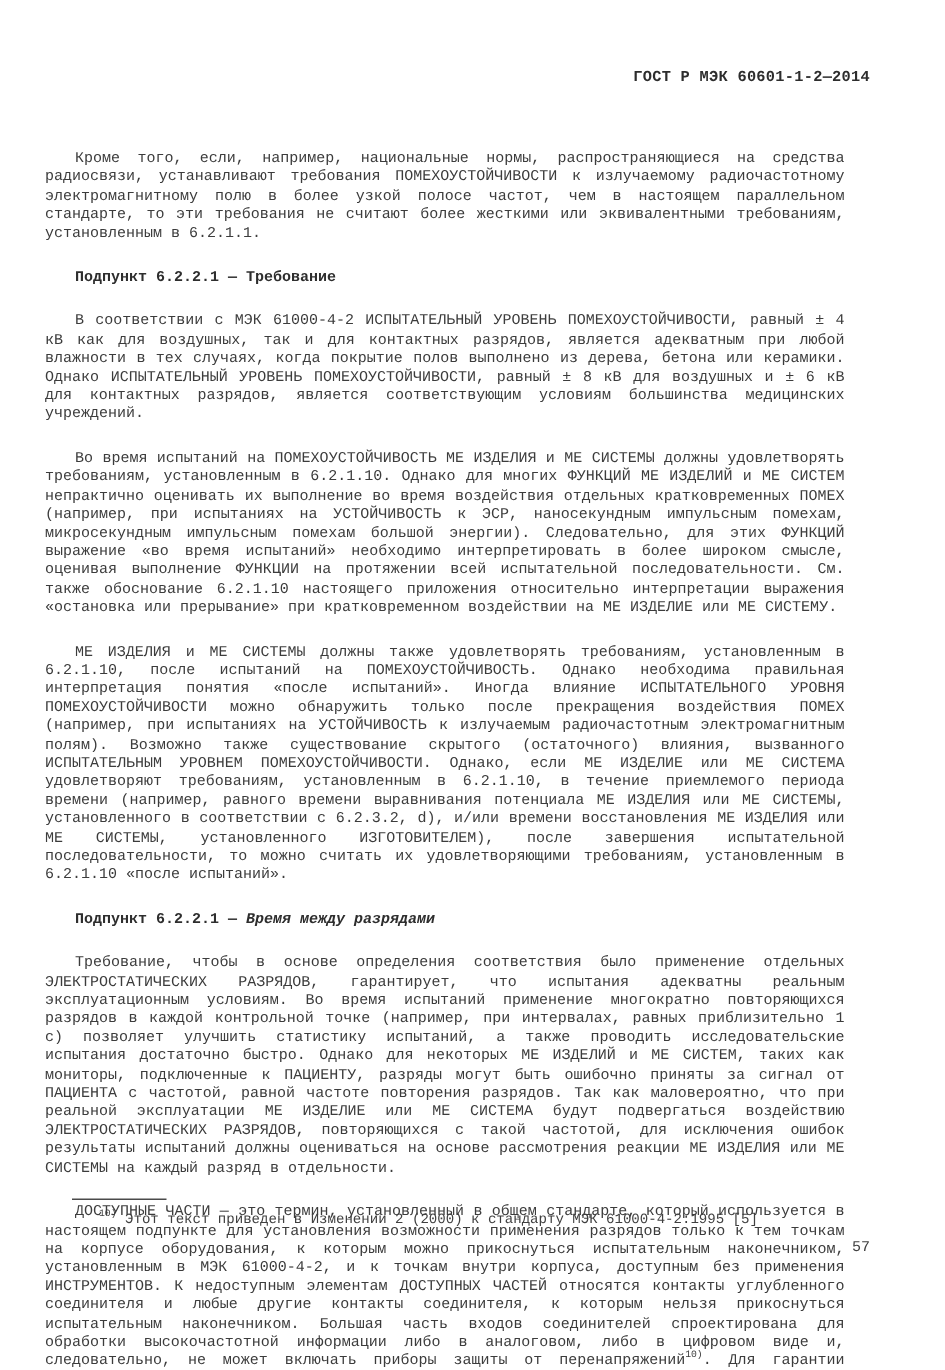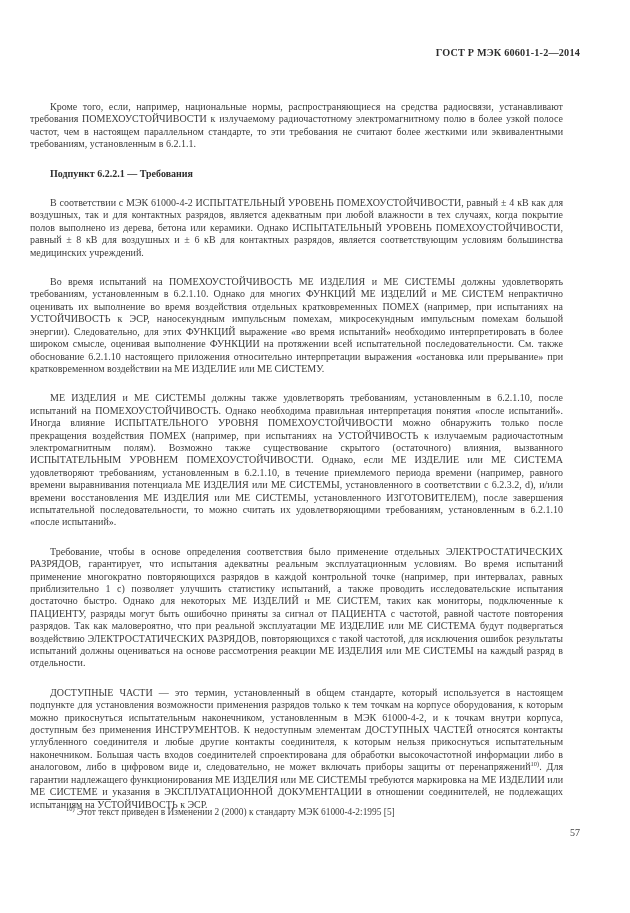--- a/index.html
+++ b/index.html
@@ -6,21 +6,21 @@
     margin: 0;
     padding: 0;
     background: #ffffff;
   }
   .page {
     position: relative;
     width: 630px;
     height: 913px;
     background: #ffffff;
     overflow: hidden;
-    font-family: Liberation Serif, serif;
+    font-family: Liberation Mono, monospace;
     color: #3c3c3c;
   }
   .header {
     position: absolute;
     top: 47px;
     left: 13px;
     width: 567px;
     text-align: right;
     font-size: 10.2px;
     font-weight: bold;
@@ -90,28 +90,29 @@
 
 <div class="page">
 
   <div class="header">ГОСТ Р МЭК 60601-1-2—2014</div>
 
   <div class="content">
 
     <p class="body">Кроме того, если, например, национальные нормы, распространяющиеся на средства радиосвязи, устанавливают требования ПОМЕХОУСТОЙЧИВОСТИ к излучаемому радиочастотному электромагнитному полю в более узкой полосе частот, чем в настоящем параллельном стандарте, то эти требования не считают более жесткими или эквивалентными требованиям, установленным в 6.2.1.1.</p>
 
 
-    <p class="heading"><span>Подпункт 6.2.2.1 — </span><span>Требования</span></p>
+    <p class="heading"><span>Подпункт 6.2.2.1 — </span><span>Требование</span></p>
 
     <p class="body">В соответствии с МЭК 61000-4-2 ИСПЫТАТЕЛЬНЫЙ УРОВЕНЬ ПОМЕХОУСТОЙЧИВОСТИ, равный ± 4 кВ как для воздушных, так и для контактных разрядов, является адекватным при любой влажности в тех случаях, когда покрытие полов выполнено из дерева, бетона или керамики. Однако ИСПЫТАТЕЛЬНЫЙ УРОВЕНЬ ПОМЕХОУСТОЙЧИВОСТИ, равный ± 8 кВ для воздушных и ± 6 кВ для контактных разрядов,  является соответствующим условиям большинства медицинских учреждений.</p>
 
     <p class="body">Во время испытаний на ПОМЕХОУСТОЙЧИВОСТЬ МЕ ИЗДЕЛИЯ и МЕ СИСТЕМЫ должны удовлетворять требованиям, установленным в 6.2.1.10. Однако для многих  ФУНКЦИЙ  МЕ ИЗДЕЛИЙ и МЕ СИСТЕМ непрактично оценивать их выполнение во время воздействия отдельных кратковременных ПОМЕХ (например, при испытаниях на УСТОЙЧИВОСТЬ к ЭСР, наносекундным импульсным помехам, микросекундным импульсным помехам большой энергии). Следовательно,  для этих ФУНКЦИЙ  выражение «во время испытаний» необходимо интерпретировать в более широком смысле, оценивая выполнение ФУНКЦИИ на протяжении всей испытательной последовательности. См. также обоснование  6.2.1.10 настоящего приложения относительно интерпретации выражения «остановка или прерывание» при кратковременном воздействии на МЕ ИЗДЕЛИЕ или МЕ  СИСТЕМУ.</p>
 
     <p class="body">МЕ ИЗДЕЛИЯ и МЕ СИСТЕМЫ должны также удовлетворять требованиям, установленным в 6.2.1.10, после испытаний на ПОМЕХОУСТОЙЧИВОСТЬ. Однако необходима правильная интерпретация понятия «после испытаний». Иногда влияние ИСПЫТАТЕЛЬНОГО УРОВНЯ ПОМЕХОУСТОЙЧИВОСТИ можно обнаружить только после прекращения воздействия ПОМЕХ (например, при испытаниях на УСТОЙЧИВОСТЬ к излучаемым радиочастотным электромагнитным полям). Возможно также существование скрытого (остаточного) влияния, вызванного ИСПЫТАТЕЛЬНЫМ УРОВНЕМ ПОМЕХОУСТОЙЧИВОСТИ. Однако, если МЕ ИЗДЕЛИЕ или МЕ СИСТЕМА удовлетворяют требованиям, установленным в 6.2.1.10, в течение приемлемого периода времени (например, равного времени выравнивания потенциала МЕ ИЗДЕЛИЯ или МЕ СИСТЕМЫ, установленного в соответствии с 6.2.3.2, d), и/или времени восстановления МЕ ИЗДЕЛИЯ или МЕ СИСТЕМЫ, установленного ИЗГОТОВИТЕЛЕМ), после завершения испытательной последовательности, то можно считать их удовлетворяющими требованиям, установленным в 6.2.1.10  «после испытаний».</p>
 
+    <p class="heading"><span>Подпункт 6.2.2.1 — </span><span class="ht-italic">Время между разрядами</span></p>
 
     <p class="body">Требование, чтобы в основе определения соответствия было применение отдельных ЭЛЕКТРОСТАТИЧЕСКИХ РАЗРЯДОВ, гарантирует, что испытания адекватны реальным эксплуатационным условиям. Во время испытаний применение многократно повторяющихся разрядов в каждой контрольной точке (например, при интервалах, равных приблизительно 1 с) позволяет улучшить статистику испытаний, а также проводить исследовательские испытания достаточно быстро. Однако для некоторых МЕ ИЗДЕЛИЙ и МЕ СИСТЕМ, таких как мониторы, подключенные к ПАЦИЕНТУ, разряды могут быть ошибочно приняты за сигнал от ПАЦИЕНТА с частотой, равной частоте повторения разрядов. Так как маловероятно, что при реальной эксплуатации МЕ ИЗДЕЛИЕ или МЕ СИСТЕМА будут подвергаться воздействию ЭЛЕКТРОСТАТИЧЕСКИХ РАЗРЯДОВ, повторяющихся с такой частотой, для исключения ошибок результаты испытаний должны оцениваться на основе рассмотрения реакции МЕ ИЗДЕЛИЯ или МЕ СИСТЕМЫ на каждый разряд в отдельности.</p>
 
 
     <p class="body"><span>ДОСТУПНЫЕ ЧАСТИ — это термин, установленный в общем стандарте, который используется в настоящем подпункте для установления возможности применения разрядов только к тем точкам на корпусе оборудования, к которым можно прикоснуться испытательным наконечником, установленным в МЭК 61000-4-2, и к точкам внутри корпуса, доступным без применения ИНСТРУМЕНТОВ. К недоступным элементам ДОСТУПНЫХ ЧАСТЕЙ относятся контакты углубленного соединителя и любые другие контакты соединителя, к которым нельзя прикоснуться испытательным наконечником. Большая часть входов соединителей спроектирована для обработки высокочастотной информации либо в аналоговом, либо в цифровом виде и, следовательно, не может включать приборы защиты от перенапряжений</span><sup class="supref">10)</sup><span>. Для гарантии надлежащего функционирования МЕ ИЗДЕЛИЯ или МЕ СИСТЕМЫ требуются маркировка на МЕ ИЗДЕЛИИ или МЕ СИСТЕМЕ и указания в ЭКСПЛУАТАЦИОННОЙ ДОКУМЕНТАЦИИ в отношении соединителей, не подлежащих испытаниям на УСТОЙЧИВОСТЬ к ЭСР.</span></p>
 
   </div>
 
   <div class="footnote">
     <div class="footnote-rule"></div>

